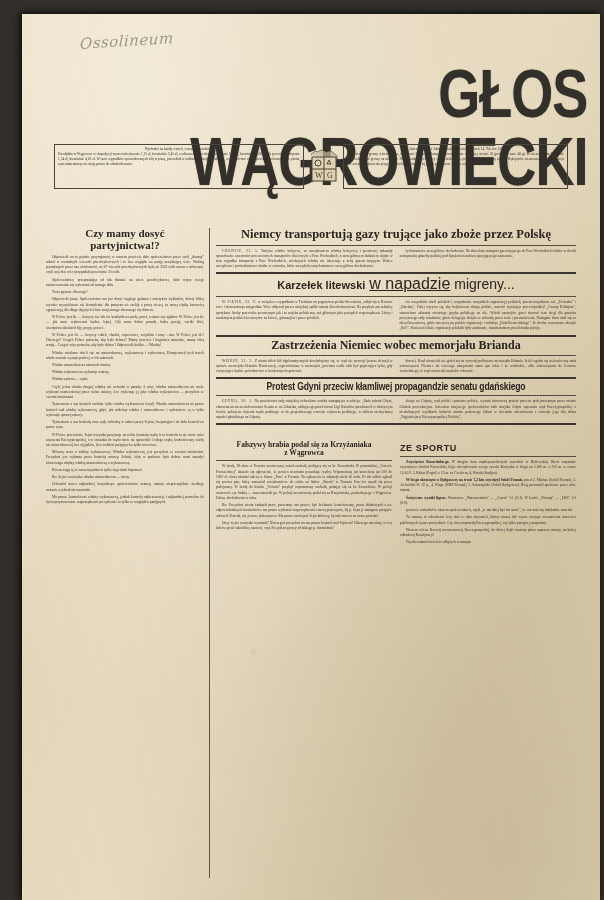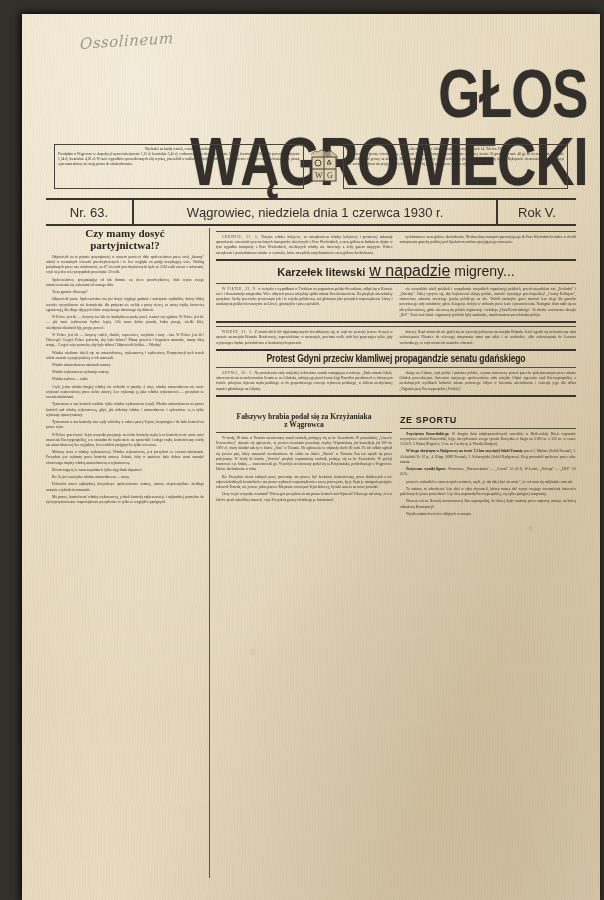--- a/index.html
+++ b/index.html
@@ -138,25 +138,20 @@
             <text x="22" y="33" font-size="8" font-family="Liberation Serif, serif" fill="#433c31">G</text>
           </svg>
         </div>
 
         <div class="infobox" id="info-right">
           <span class="c">Adres Redakcji i Administracji Wągrowiec, Rynek 14.    Telefon 126</span>
           <span>Ogłoszenia 10 groszy wiersz milim., na stronie 5 łam. Reklamy na stronie 3 łam.: na 1-szej stronie 50 groszy, na nast. 40 gr. za wiersz milim. W dziale „Nadesłane" 40 groszy za milimetr. Dla poszukujących pracy 50% zniżki. Przy powtarzaniu udziela się rabatu. Rękopisów nieanonsowanych Redakcja nie zwraca. Ogłoszenia przyjmuje się do godziny 11-tej przed południem, w dniu wydania numeru.</span>
         </div>
       </div>
 
-      <div id="issueline">
-        <div class="seg nr">Nr. 63.</div>
-        <div class="seg date">Wągrowiec, niedziela dnia 1 czerwca 1930 r.</div>
-        <div class="seg year">Rok V.</div>
-      </div>
 
       <div id="cols">
 
         <div id="colA">
           <div class="hl-serif" style="font-size:11px;">
             <div>Czy mamy dosyć</div>
             <div>partyjnictwa!?</div>
           </div>
           <div style="height:3px"></div>
           <div class="txt">
@@ -178,20 +173,21 @@
             <p style="margin:0 0 2px">Równowagę tej w naszem państwie tylko się jednak dopatrzeć.</p>
             <p style="margin:0 0 2px">Bo: Sejm i senat jako władza ustawodawcza — mocy.</p>
             <p style="margin:0 0 2px">Uchwalał nawet najbardziej krzywdzące społeczeństwo ustawy, ustawy nieprzemyślane niedługo zastanie a jednak nierozumiałe.</p>
             <p style="margin:0 0 2px">Ma prawo, kontrolować władzą wykonawczą, jednak kontrolę najbezsensieje i najbardziej potrzebne do życia przystosowane rozporządzenie prezydenta i to tylko ze względów partyjnych.</p>
             <p style="margin:0 0 2px"></p>
           </div>
         </div>
 
         <div id="colRest">
 
+          <div class="hl-serif" style="font-size:12.5px;">Niemcy transportują gazy trujące jako zboże przez Polskę</div>
           <div class="rule"></div>
           <div class="two">
             <div class="txt"><span class="dateline">Chojnice, 31. 5.</span>
               <span>Tutejsze władze kolejowe, za zarządzeniem władzy kolejowej i pocztowej nakazały sprawdzenie zawartości przewożonych transportów zbożowych z Prus Wschodnich, a szczegółowem badaniem objęto w tym wypadku transporty z Prus Wschodnich, wiedzących władzy nie interesuje a żeby gazem trującym. Wobec zarządzono i powiadomiono władze w centralne, które zarządziły natychmiastowe szczegółowe dochodzenia.</span></div>
             <div class="txt"><span>tychmiastowe szczegółowe dochodzenia. Niedawolony transport gazu trującego do Prus Wschodnich władze w chwili zatrzymania gmachy polskiej pod Opaleniem nabiera sprzyjającego znaczenia.</span></div>
           </div>
 
           <div class="rule2"></div>
           <div style="display:flex;align-items:baseline;justify-content:center;gap:4px;">
             <span class="hl-sans" style="font-size:11px;">Karzełek litewski</span>
@@ -199,20 +195,21 @@
             <span class="hl-sans" style="font-size:14px;font-weight:400;">migreny...</span>
           </div>
           <div class="rule"></div>
           <div class="two">
             <div class="txt"><span class="dateline">W piątek, 23. V.</span>
               <span>w związku z wypadkami w Trockiem na pograniczu polsko-litewskiem, odbył się w Kownie wiec i demonstracja antypolska. Wiec odbywał prezes miejskiej spółki miasta Zawołożinowicza. Na przybyłe mieszkańcy spotykane liczby przeciwko posuwanym jak i to wojsku polskiemu, zaś głównym jako porządek rozporządzenie Litwy i zamknięcia polskich towarzystw na Litwie, gimnazjów i przez polskich.</span></div>
             <div class="txt"><span>cia wszystkich szkół polskich i rozpędzania wszystkich organizacyj polskich, przedewszystkiem zaś „Pochodni" i „Oświaty". Dalej wyrywa się, aby bojkotować sklepy polskie, nawoźć wyrażając przeciwpolską? „Czarny Kolinjarz", stanowiono zabrania otwartego języka polskiego na sile. Wśród nastrojów gazet stanowi tem ulegi dla gmachu powyższego rady ministrów, gdzie delegacja złożyła w uchwały przez teatr i przemówienia. Następnie tłum udał się na ulicę Orzeszkową, gdzie mieszczą się polskie organizacje i redakcja „Dnia Kowieńskiego". Po drodze wznoszono okrzyki „Bić!". Poniewaź lokale organizacji polskich były zamknięte, manifestantom prześlośnika policja.</span></div>
           </div>
 
           <div class="rule2"></div>
+          <div class="hl-serif" style="font-size:12px;">Zastrzeżenia Niemiec wobec memorjału Brianda</div>
           <div class="rule"></div>
           <div class="two">
             <div class="txt"><span class="dateline">Wiedeń, 31. 5.</span>
               <span>Z niemieckich kół dyplomatycznych dowiadujemy się, że rząd nie powziął jeszcze decyzji w sprawie memorjału Brianda. Konferencje, zapowiedziane w memorjale, powinna wedle nich być popierające tylko, gdy wyłączające będzie pośrednictwo w konkretnych sprawach.</span></div>
             <div class="txt"><span>darczej. Rząd niemiecki nie godzi się na wywody polityczne memorjału Brianda. Jeżeli zgodzi się na konieczny stała zobowiązanie Niemiec do wieczego utrzymania stanu quo takie i aż wschodzie, albo zobowiązania do Locarno wschodniego, to rząd niemiecki musiał to odrzucić.</span></div>
           </div>
 
           <div class="rule2"></div>
           <div class="hl-cond" style="font-size:10px;">Protest Gdyni przeciw kłamliwej propagandzie senatu gdańskiego</div>
           <div class="rule"></div>

